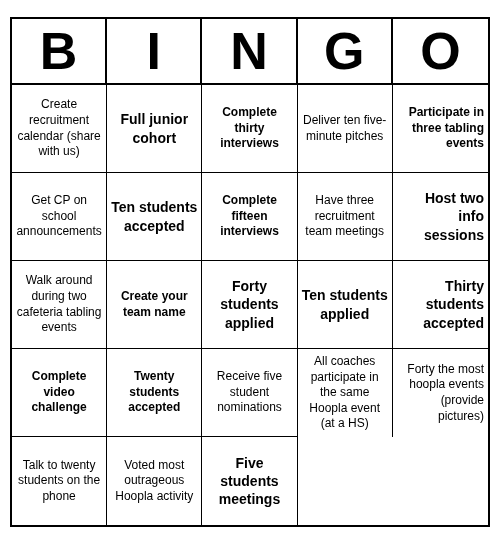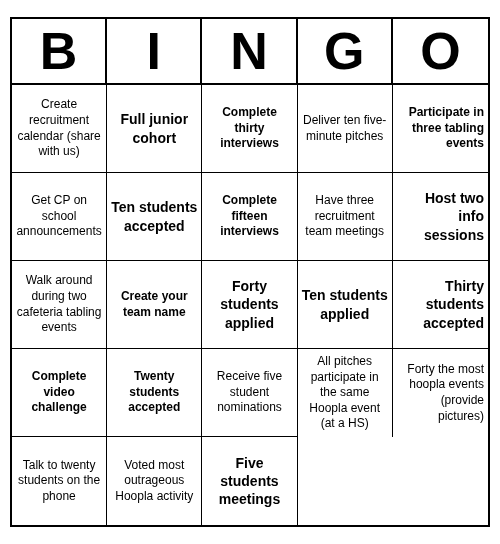--- a/index.html
+++ b/index.html
@@ -126,21 +126,21 @@
       <div class="bingo-cell medium-text">
         <span>Complete video challenge</span>
       </div>
       <div class="bingo-cell medium-text">
         <span>Twenty students accepted</span>
       </div>
       <div class="bingo-cell">
         <span>Receive five student nominations</span>
       </div>
       <div class="bingo-cell">
-        <span>All pitches participate in the same Hoopla event (at a HS)</span>
+        <span>All coaches participate in the same Hoopla event (at a HS)</span>
       </div>
       <div class="bingo-cell">
         <span>Forty the most hoopla events (provide pictures)</span>
       </div>
       <div class="bingo-cell">
         <span>Talk to twenty students on the phone</span>
       </div>
       <div class="bingo-cell">
         <span>Voted most outrageous Hoopla activity</span>
       </div>

